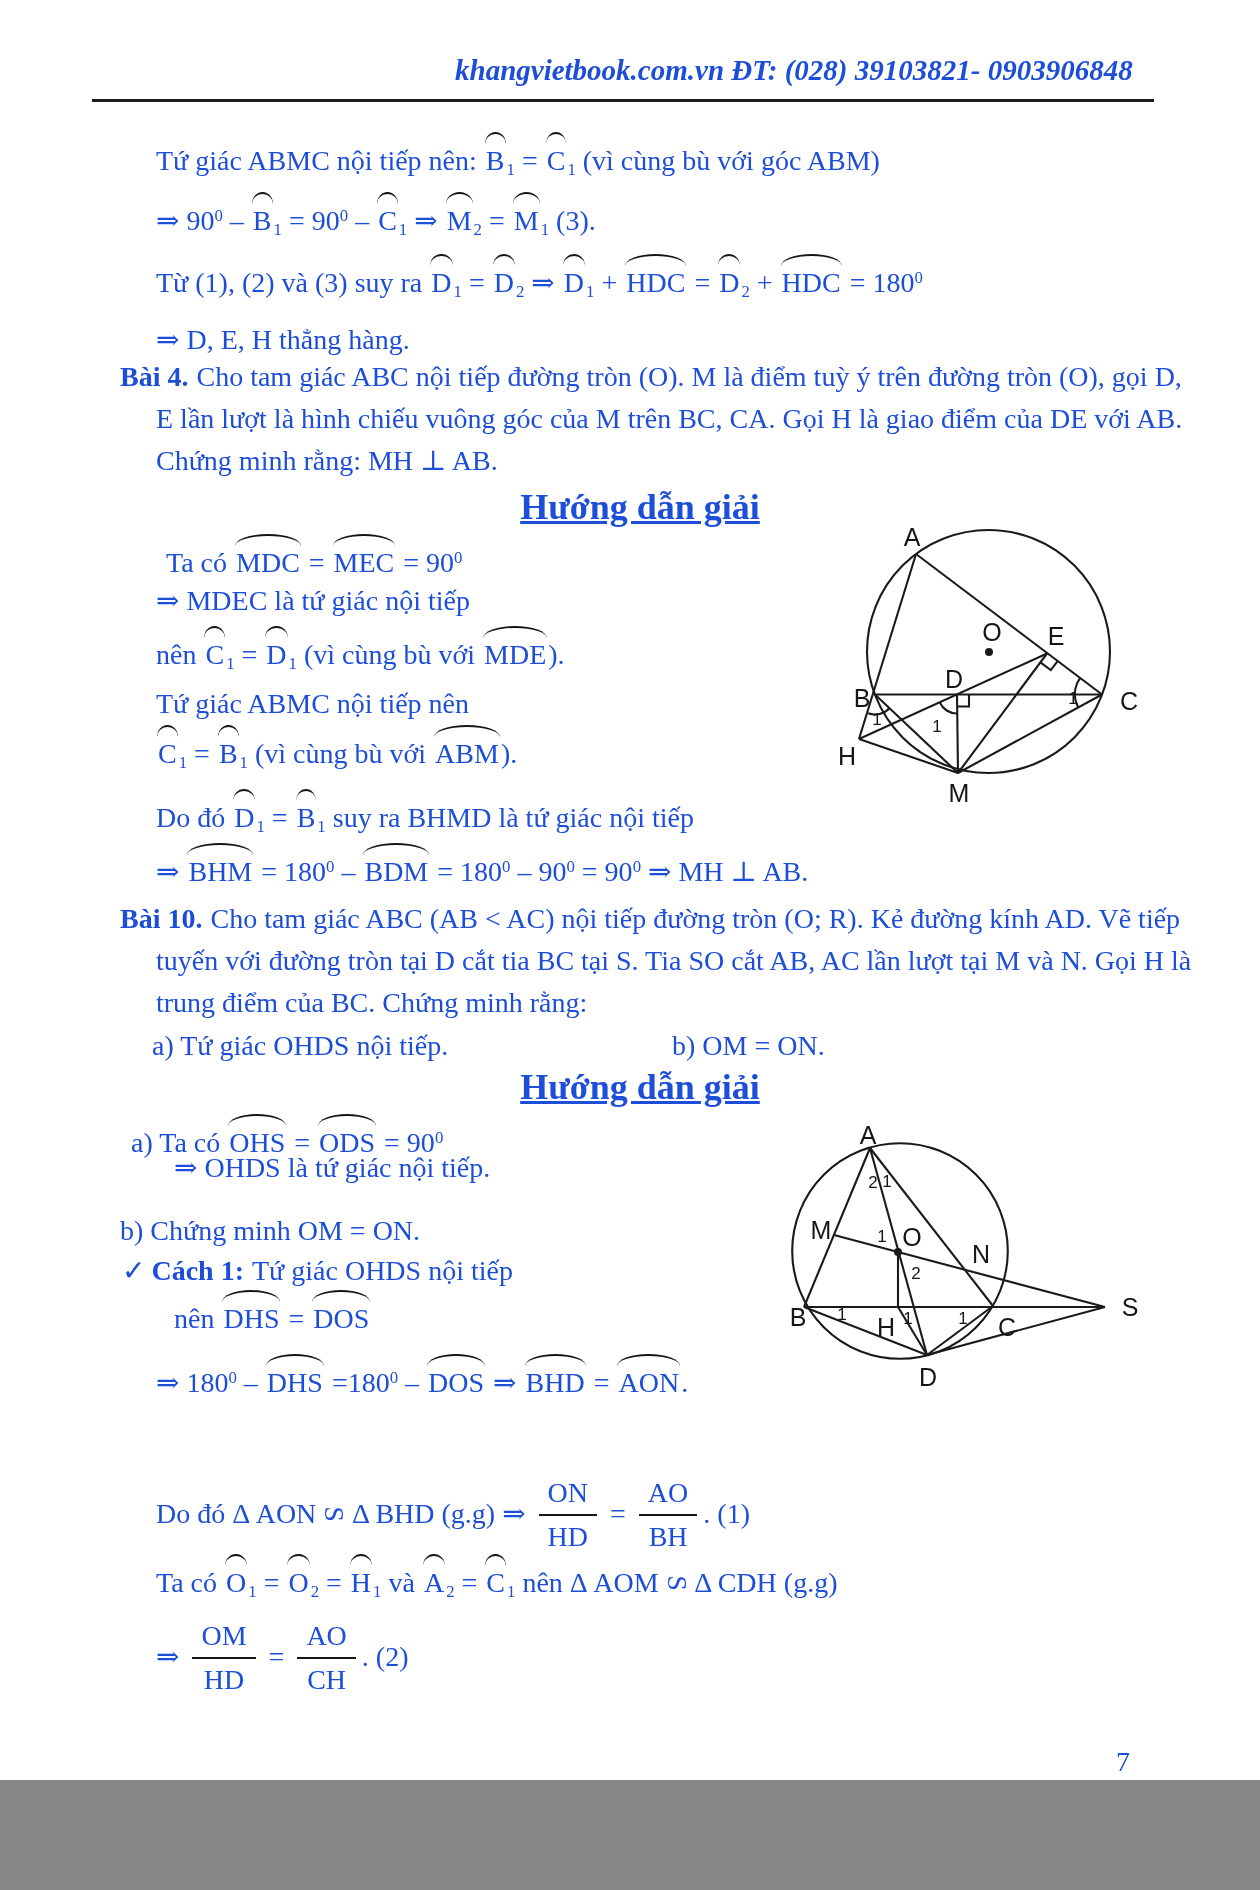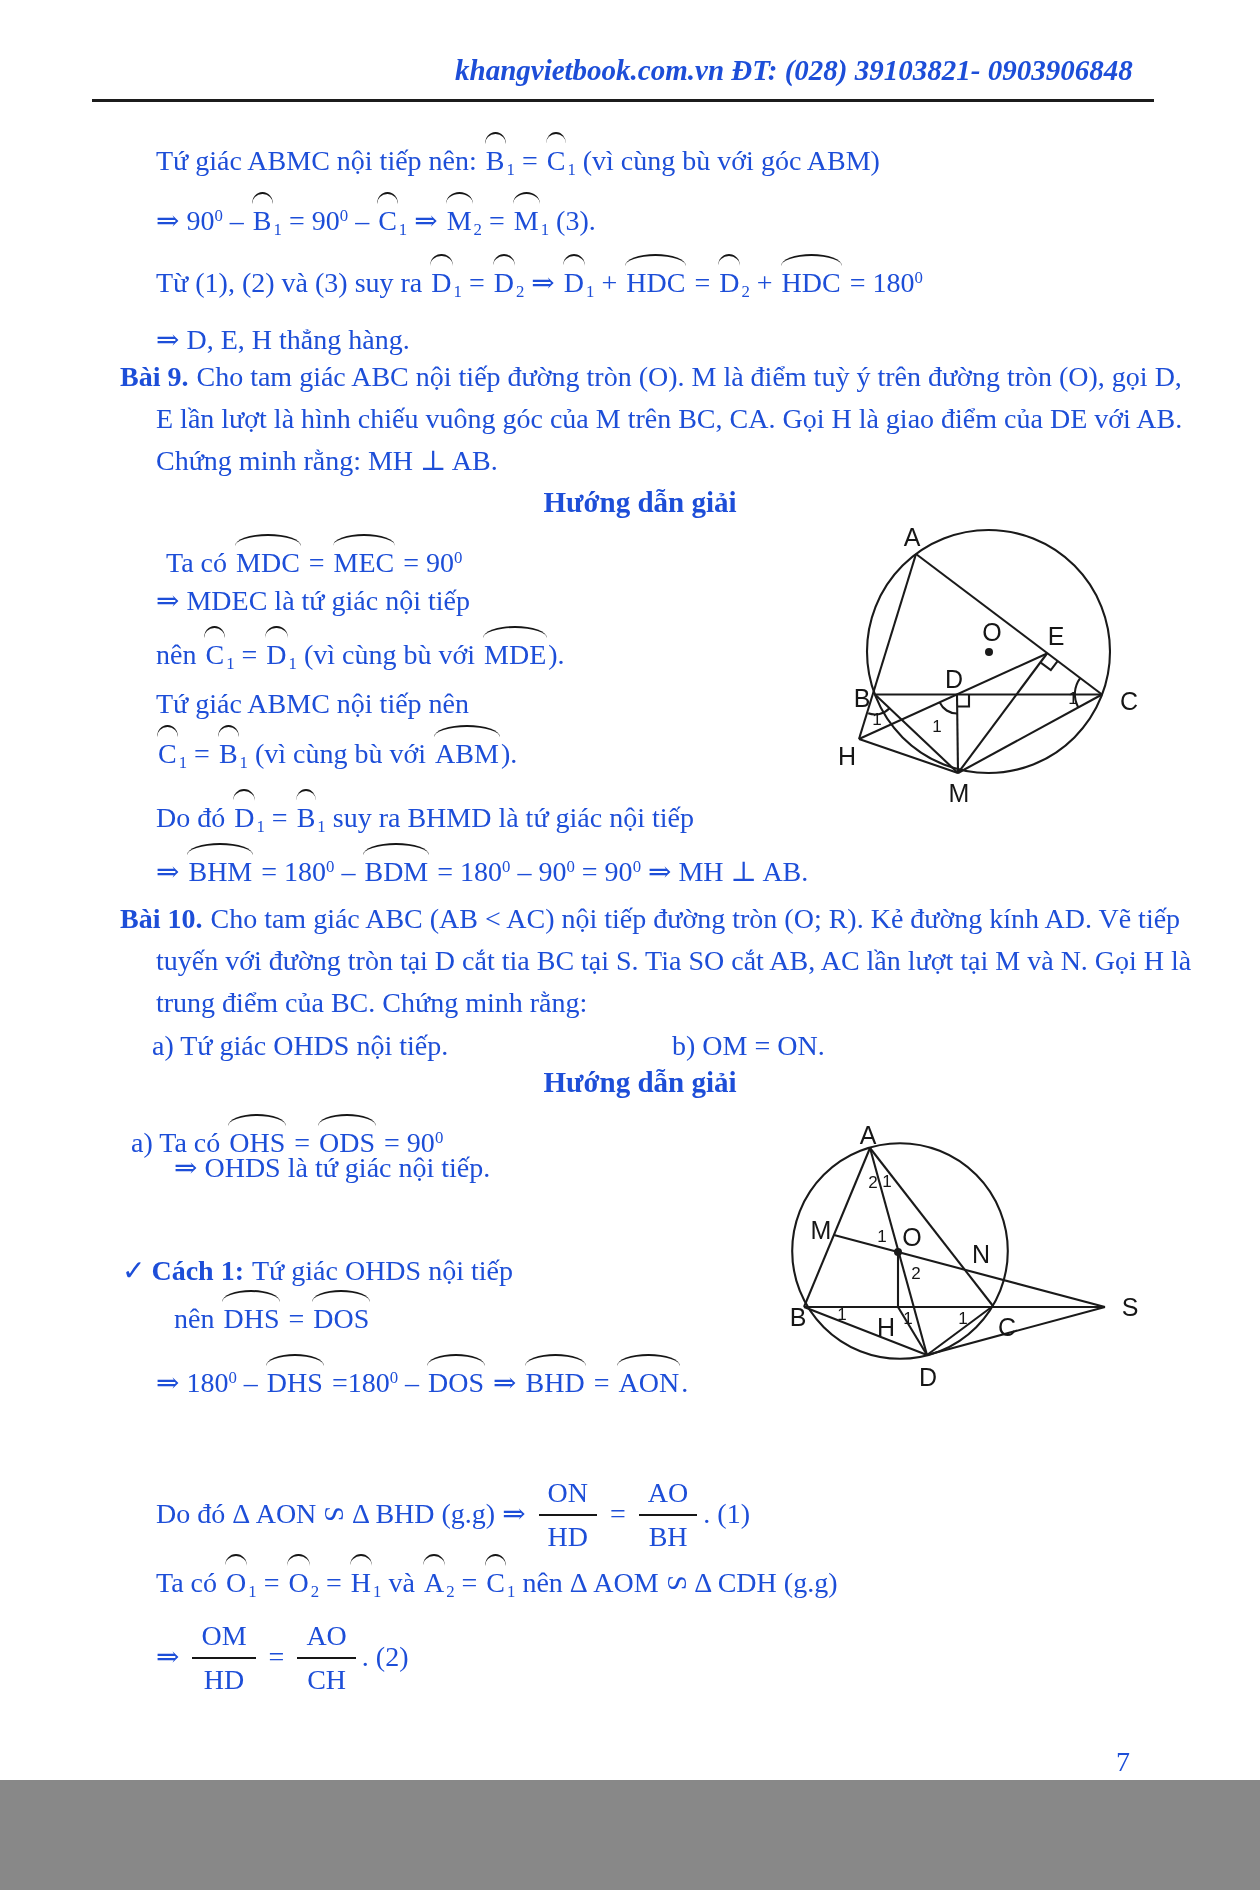--- a/index.html
+++ b/index.html
@@ -10,21 +10,21 @@
     font-family:"Liberation Serif","DejaVu Serif",serif;
     color:#1d4ed8;
     overflow:hidden;
   }
   .abs{position:absolute;}
   .ln{font-size:28px;line-height:40px;white-space:nowrap;}
   .hdr{font-size:29px;font-weight:bold;font-style:italic;white-space:nowrap;}
   .rule{background:#1c1c1c;height:3px;}
   .para{font-size:28px;line-height:42px;padding-left:36px;text-indent:-36px;}
   .plabel{font-weight:bold;margin-right:8px;}
-  .heading{font-size:29px;font-weight:bold;text-align:center;}
+  .heading{font-size:36px;font-weight:bold;text-align:center;text-decoration:underline;}
   .pageno{font-size:28px;}
   b{font-weight:bold;}
   
   .hat{position:relative;display:inline-block;padding:7px 2px 0 2px;}
   .hat::before{
     content:"";position:absolute;left:1px;right:1px;top:-2px;height:10px;
     border-top:2.4px solid #161616;
     border-radius:50% 50% 0 0 / 100% 100% 0 0;
   }
   sub.mm{font-size:60%;line-height:0;position:relative;top:0.28em;vertical-align:baseline;}
@@ -48,21 +48,21 @@
 
   <div class="abs hdr" style="left:455px;top:54px;">khangvietbook.com.vn  ĐT: (028) 39103821- 0903906848</div>
   <div class="abs rule" style="left:92px;top:99px;width:1062px;"></div>
 
   <div class="abs ln" style="left:156px;top:134px;">Tứ giác ABMC nội tiếp nên: <span class="hat">B</span><sub class="mm">1</sub> = <span class="hat">C</span><sub class="mm">1</sub> (vì cùng bù với góc ABM)</div>
   <div class="abs ln" style="left:156px;top:194px;">⇒ 90<sup class="mm">0</sup> – <span class="hat">B</span><sub class="mm">1</sub> = 90<sup class="mm">0</sup> – <span class="hat">C</span><sub class="mm">1</sub> ⇒  <span class="hat">M</span><sub class="mm">2</sub> = <span class="hat">M</span><sub class="mm">1</sub>   (3).</div>
   <div class="abs ln" style="left:156px;top:256px;">Từ (1), (2) và (3) suy ra <span class="hat">D</span><sub class="mm">1</sub> = <span class="hat">D</span><sub class="mm">2</sub> ⇒ <span class="hat">D</span><sub class="mm">1</sub> + <span class="hat">HDC</span> = <span class="hat">D</span><sub class="mm">2</sub> + <span class="hat">HDC</span> = 180<sup class="mm">0</sup></div>
   <div class="abs ln" style="left:156px;top:320px;">⇒ D, E, H thẳng hàng.</div>
 
   <div class="abs para" style="left:120px;top:356px;width:1036px;">
-    <b class="plabel">Bài 9.</b><span>Cho tam giác ABC nội tiếp đường tròn (O). M là điểm tuỳ ý trên đường tròn (O), gọi D, E lần lượt là hình chiếu vuông góc của M trên BC, CA. Gọi H là giao điểm của DE với AB. Chứng minh rằng: MH ⊥ AB.</span>
+    <b class="plabel">Bài 4.</b><span>Cho tam giác ABC nội tiếp đường tròn (O). M là điểm tuỳ ý trên đường tròn (O), gọi D, E lần lượt là hình chiếu vuông góc của M trên BC, CA. Gọi H là giao điểm của DE với AB. Chứng minh rằng: MH ⊥ AB.</span>
   </div>
 
   <div class="abs heading" style="left:120px;top:486px;width:1040px;">Hướng dẫn giải</div>
 
   <div class="abs ln" style="left:156px;top:536px;margin-left:10px;">Ta có <span class="hat">MDC</span> = <span class="hat">MEC</span> = 90<sup class="mm">0</sup></div>
   <div class="abs ln" style="left:156px;top:581px;">⇒  MDEC là tứ giác nội tiếp</div>
   <div class="abs ln" style="left:156px;top:628px;">nên <span class="hat">C</span><sub class="mm">1</sub> = <span class="hat">D</span><sub class="mm">1</sub>  (vì cùng bù với <span class="hat">MDE</span>).</div>
   <div class="abs ln" style="left:156px;top:684px;">Tứ giác ABMC nội tiếp nên</div>
   <div class="abs ln" style="left:156px;top:727px;"><span class="hat">C</span><sub class="mm">1</sub> = <span class="hat">B</span><sub class="mm">1</sub> (vì cùng bù với <span class="hat">ABM</span>).</div>
   <div class="abs ln" style="left:156px;top:791px;">Do đó <span class="hat">D</span><sub class="mm">1</sub> = <span class="hat">B</span><sub class="mm">1</sub> suy ra BHMD là tứ giác nội tiếp</div>
@@ -103,20 +103,21 @@
   </div>
   <div class="abs" style="left:0;top:1026px;width:1260px;">
     <span class="abs ln" style="left:152px;top:0;">a) Tứ giác OHDS nội tiếp.</span>
     <span class="abs ln" style="left:672px;top:0;">b) OM = ON.</span>
   </div>
 
   <div class="abs heading" style="left:120px;top:1066px;width:1040px;">Hướng dẫn giải</div>
 
   <div class="abs ln" style="left:120px;top:1116px;margin-left:11px;">a) Ta có <span class="hat">OHS</span> = <span class="hat">ODS</span> = 90<sup class="mm">0</sup></div>
   <div class="abs ln" style="left:174px;top:1148px;">⇒  OHDS là tứ giác nội tiếp.</div>
+  <div class="abs ln" style="left:120px;top:1211px;">b) Chứng minh OM = ON.</div>
   <div class="abs ln" style="left:122px;top:1251px;">
     <span class="chk">✓</span><b class="plabel">Cách 1:</b><span>Tứ giác OHDS nội tiếp</span>
   </div>
   <div class="abs ln" style="left:174px;top:1292px;">nên <span class="hat">DHS</span> = <span class="hat">DOS</span></div>
   <div class="abs ln" style="left:156px;top:1356px;">⇒ 180<sup class="mm">0</sup> – <span class="hat">DHS</span> =180<sup class="mm">0</sup> – <span class="hat">DOS</span> ⇒ <span class="hat">BHD</span> = <span class="hat">AON</span>.</div>
   <div class="abs ln fr-line" style="left:156px;top:1472px;">Do đó Δ AON <span class="sim">S</span> Δ BHD (g.g) ⇒ <span class="frac"><span class="num">ON</span><span class="den">HD</span></span> = <span class="frac"><span class="num">AO</span><span class="den">BH</span></span>.  (1)</div>
   <div class="abs ln" style="left:156px;top:1556px;">Ta có <span class="hat">O</span><sub class="mm">1</sub> = <span class="hat">O</span><sub class="mm">2</sub> = <span class="hat">H</span><sub class="mm">1</sub>  và <span class="hat">A</span><sub class="mm">2</sub> = <span class="hat">C</span><sub class="mm">1</sub>  nên Δ AOM <span class="sim">S</span> Δ CDH (g.g)</div>
   <div class="abs ln fr-line" style="left:156px;top:1615px;">⇒ <span class="frac"><span class="num">OM</span><span class="den">HD</span></span> = <span class="frac"><span class="num">AO</span><span class="den">CH</span></span>.   (2)</div>
 
   <svg class="abs" style="left:730px;top:1100px;" width="420" height="300" viewBox="0 0 420 300">

